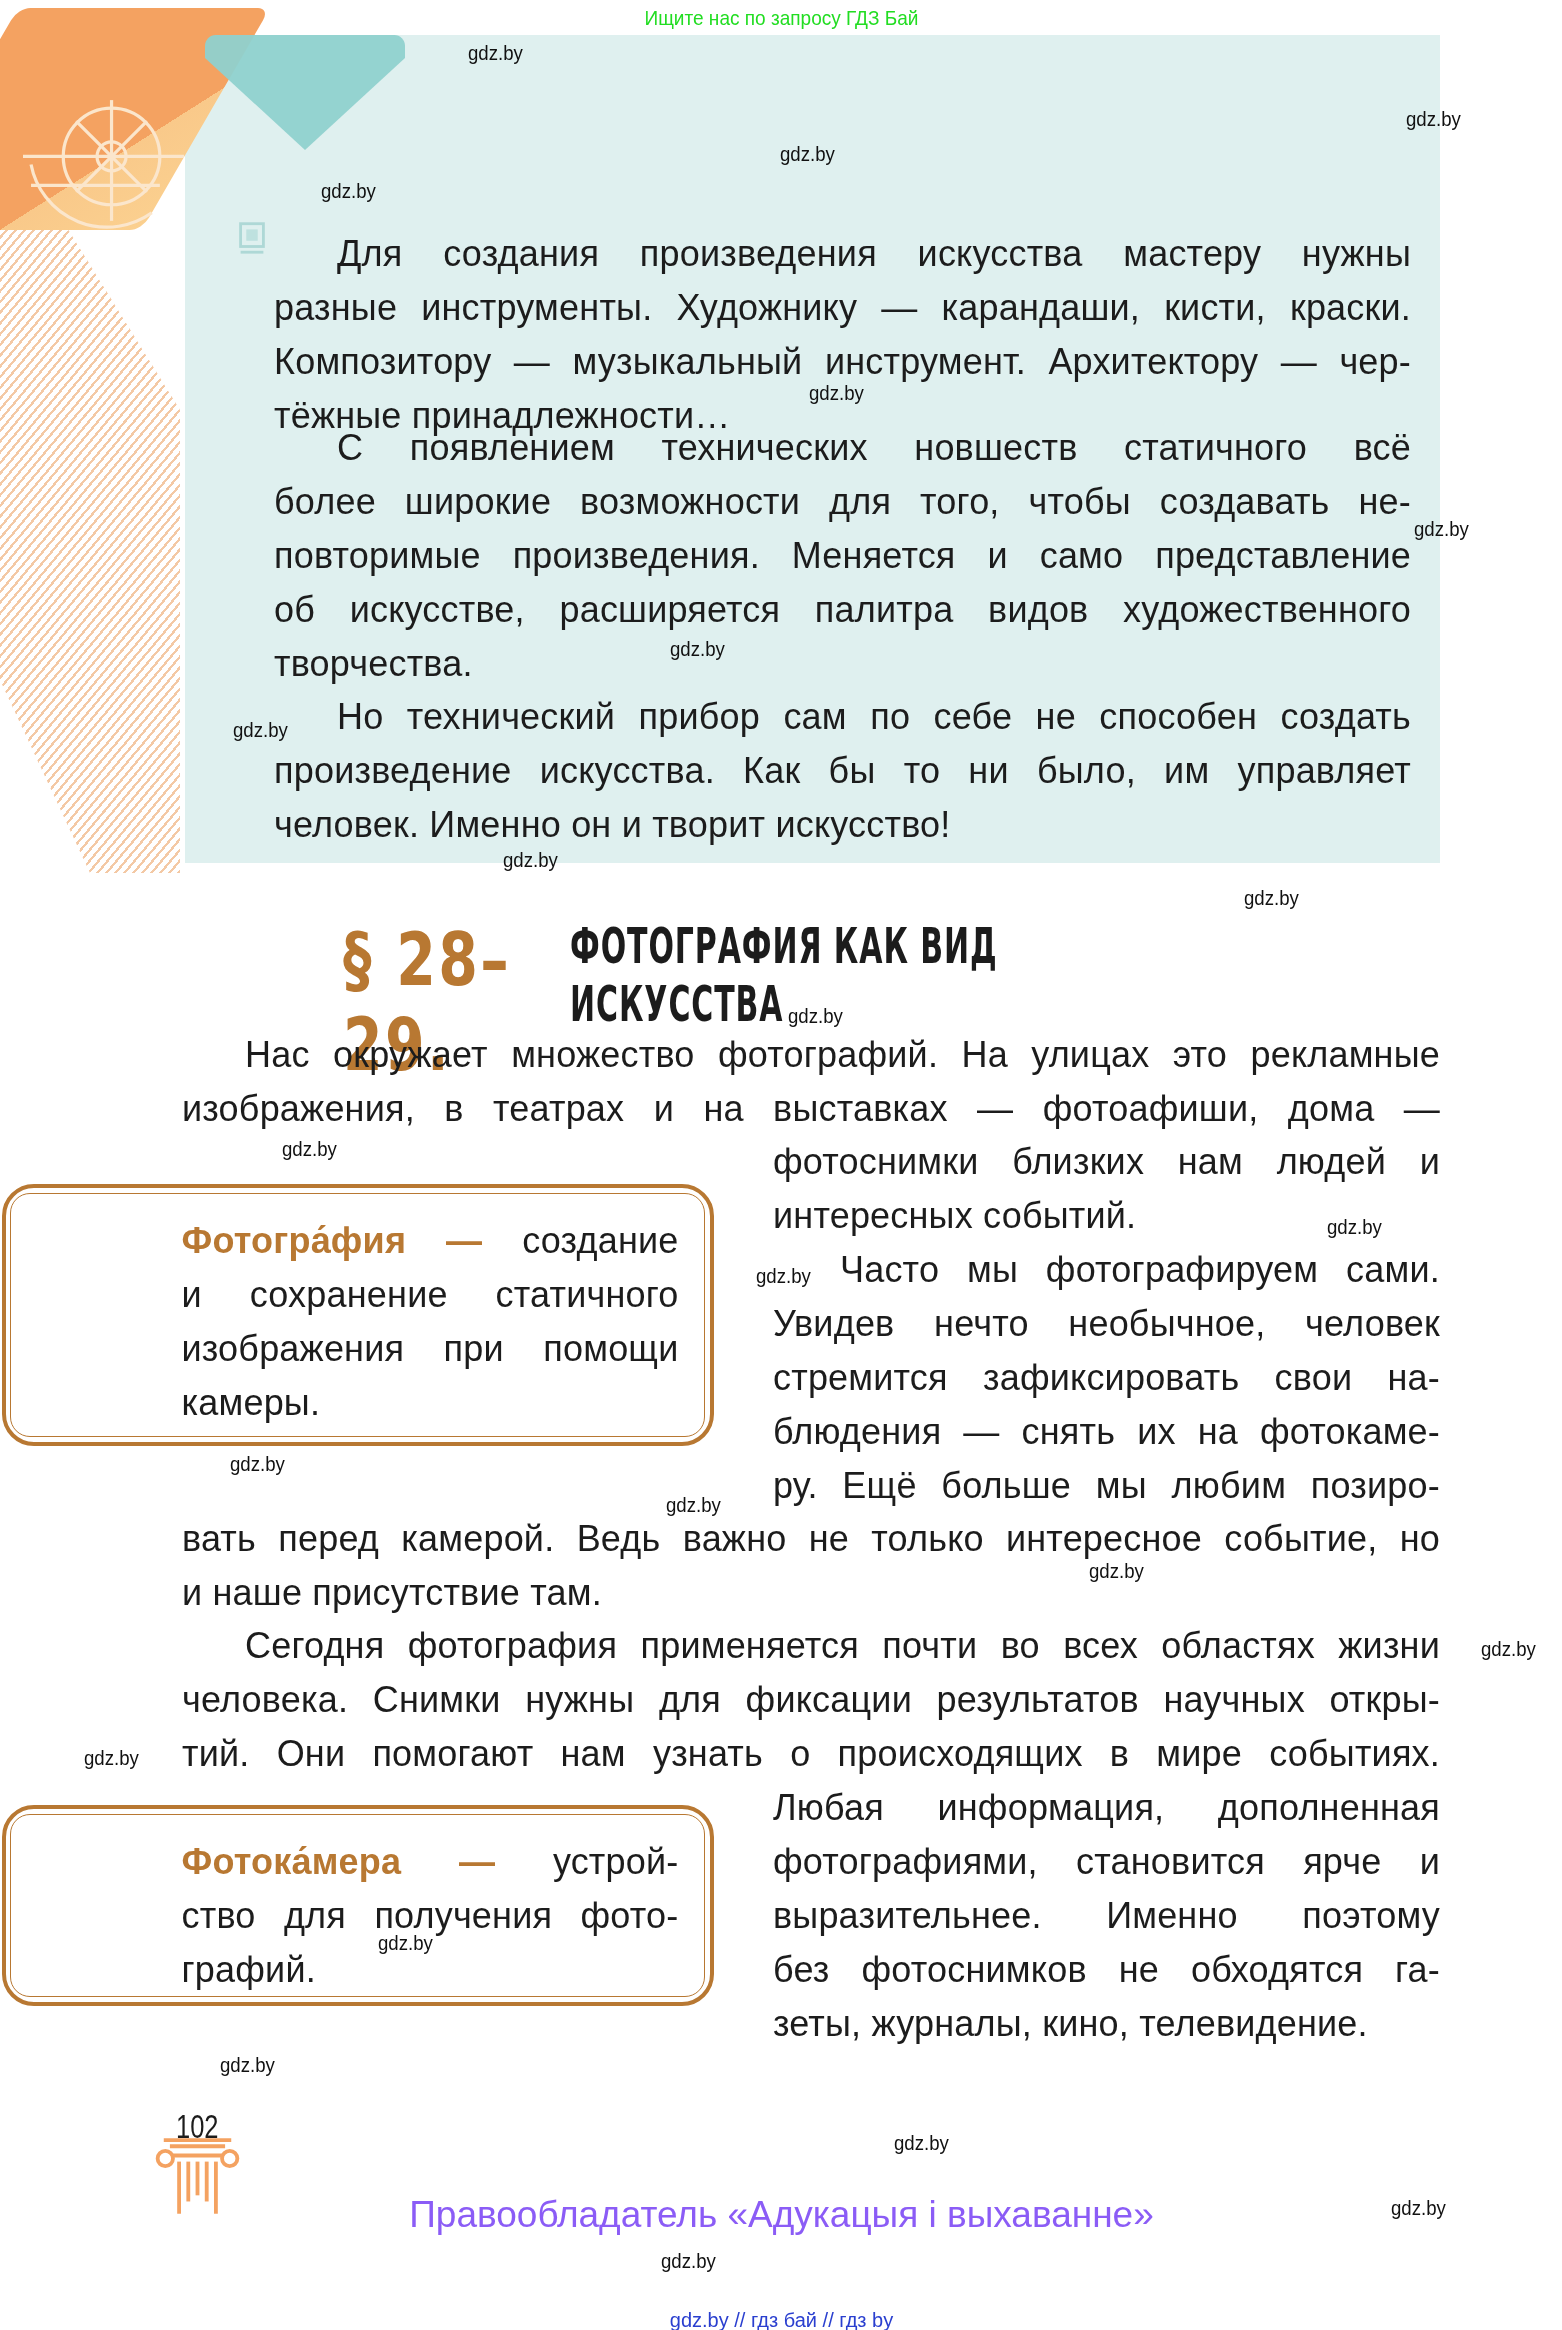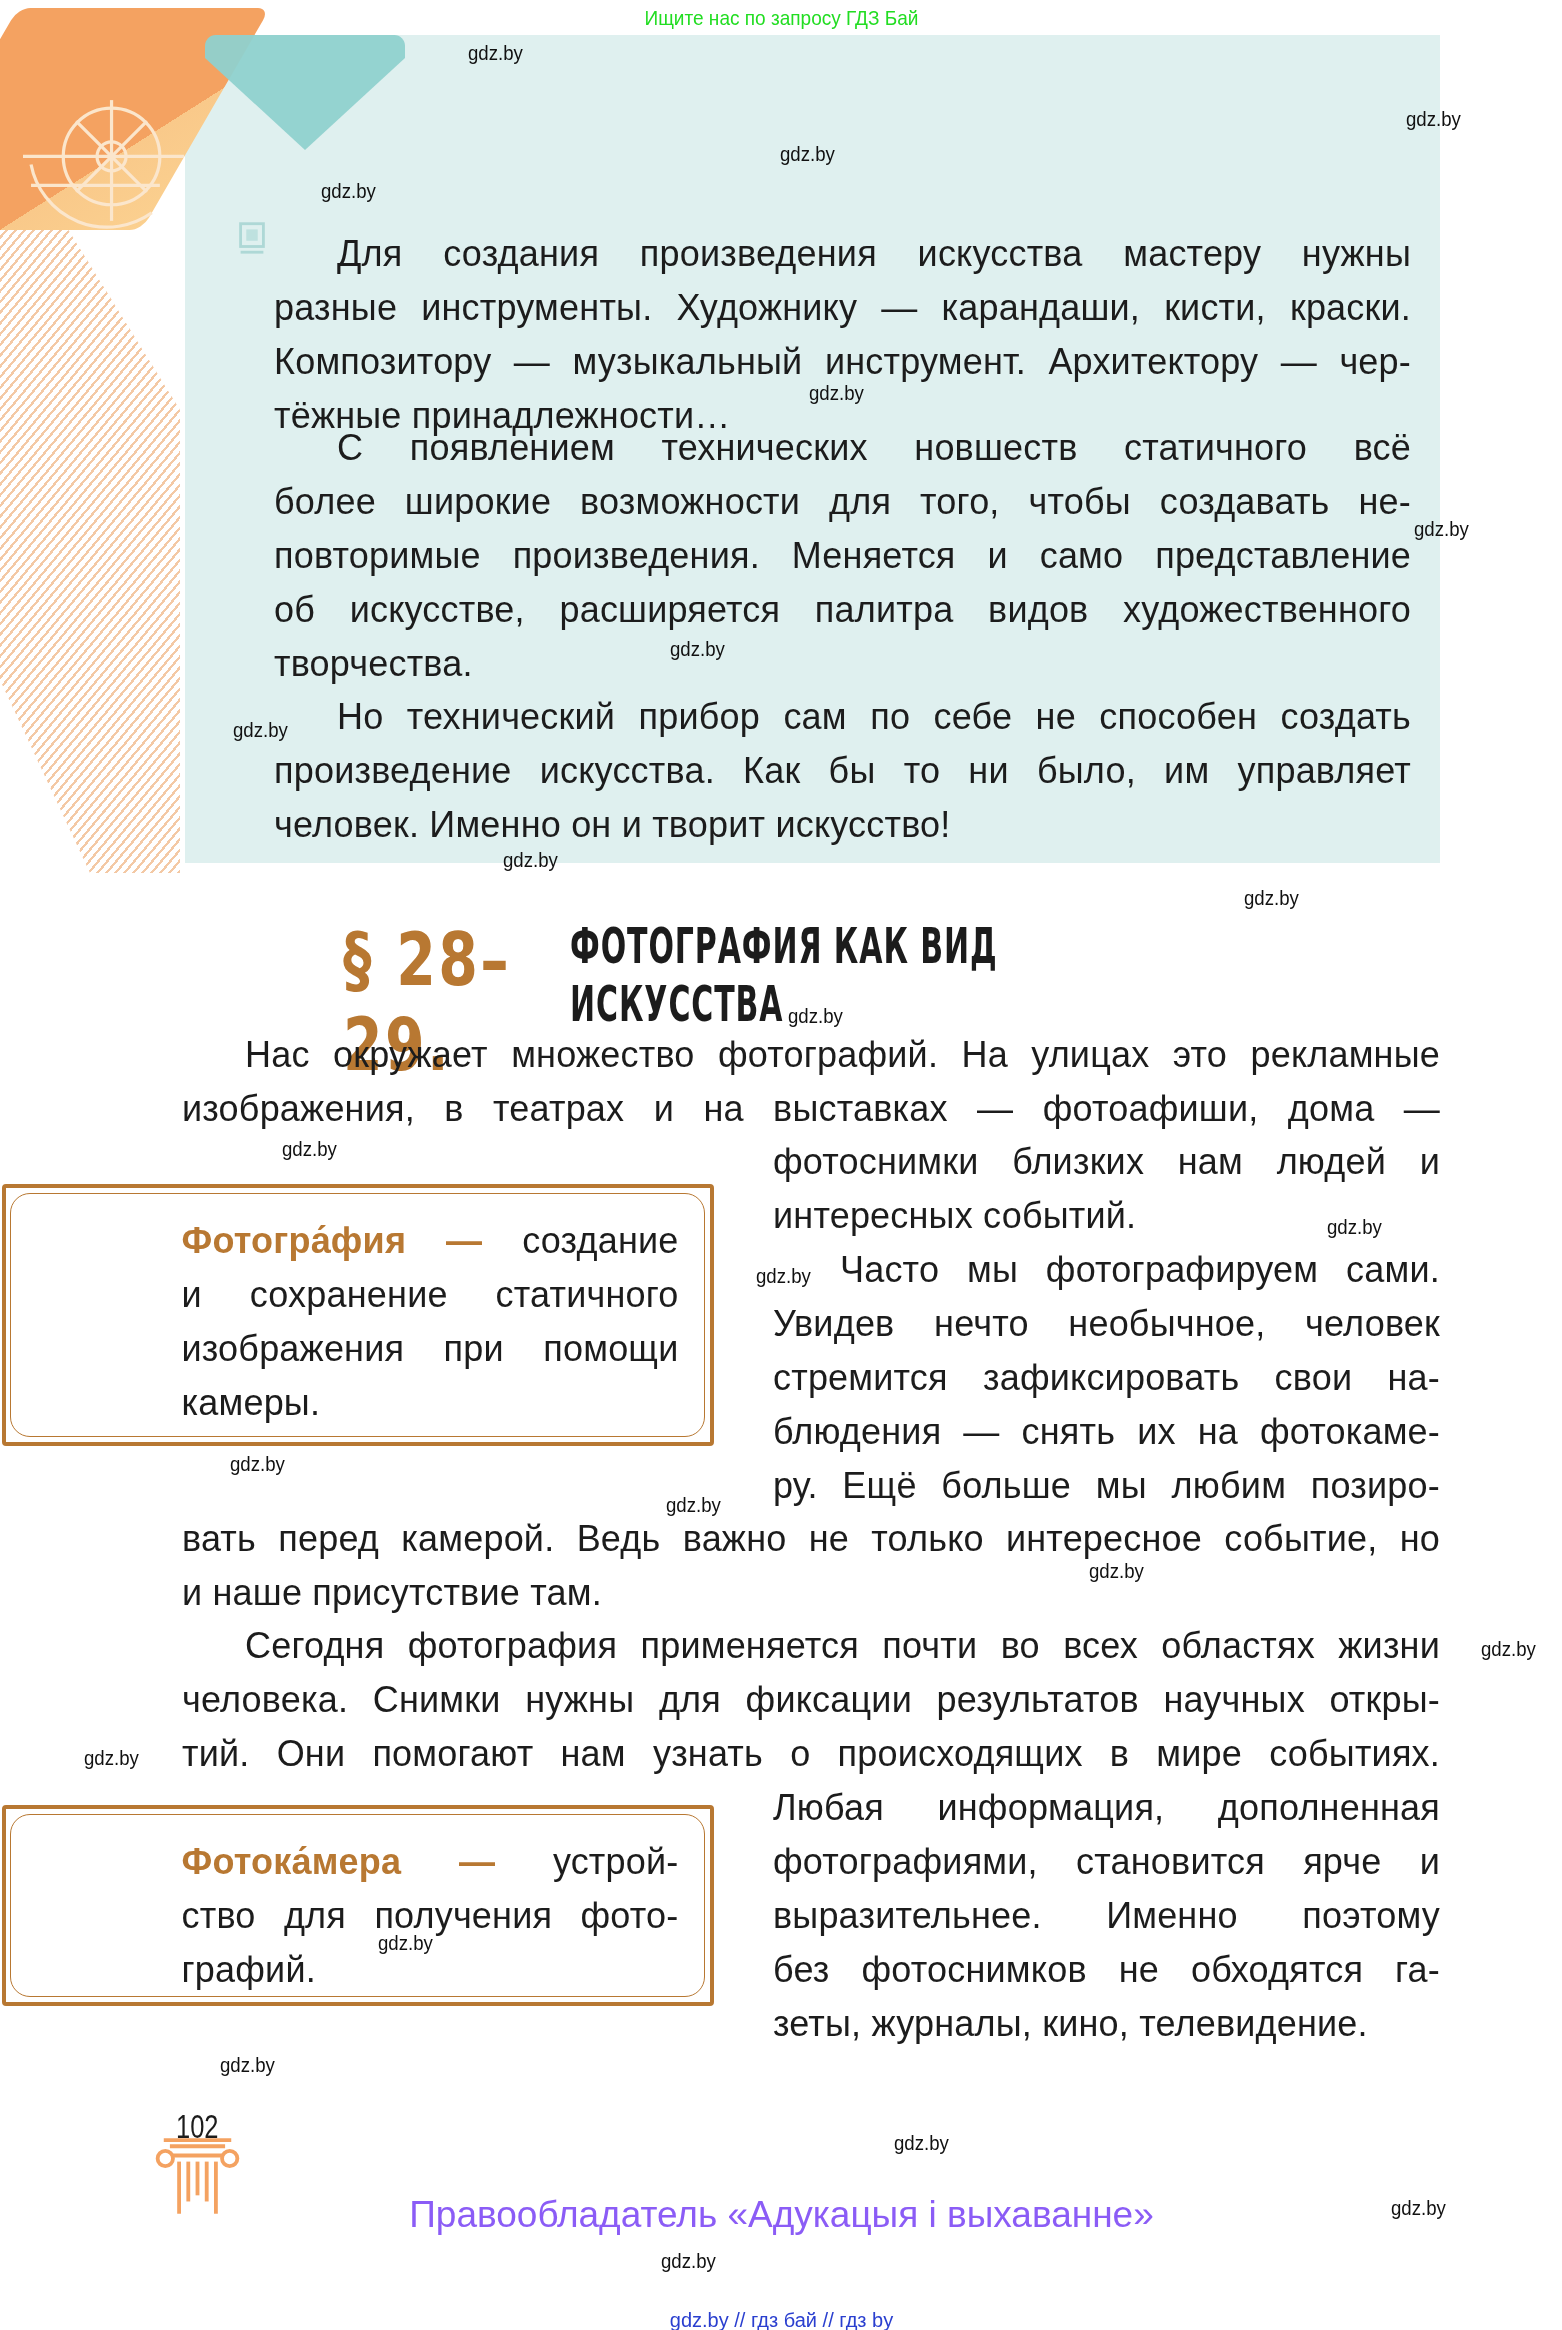--- a/index.html
+++ b/index.html
@@ -54,21 +54,21 @@
   }
   .sec-num {
     color:#b87832; font-size:73px; font-weight:bold; font-family:"DejaVu Sans", sans-serif;
     transform:scaleX(0.78); transform-origin:left; letter-spacing:3.1px;
   }
   .sec-title {
     color:#1c1c1c; font-size:50px; font-weight:bold; font-family:"DejaVu Sans", sans-serif;
     transform:scaleX(0.6); transform-origin:left; letter-spacing:1.5px; margin-left:-115px;
   }
   .def-box {
-    position:absolute; border:4.6px solid #b87832; border-radius:4px; background:#fff;
+    position:absolute; border:4.6px solid #b87832; border-radius:32px; background:#fff;
   }
   .def-box::after {
     content:""; position:absolute; left:4.6px; top:4.6px; right:4.6px; bottom:4.6px;
     border:1.5px solid #b87832; border-radius:20px;
   }
   .def-term { color:#b87832; font-weight:bold; }
   .footer-rights {
     left:0; width:1563px; top:2194px; text-align:center; color:#8b5cf6; font-size:37px;
   }
   .page-num { left:176px; top:2107px; font-size:34px; transform:scaleX(0.75); transform-origin:left; }

